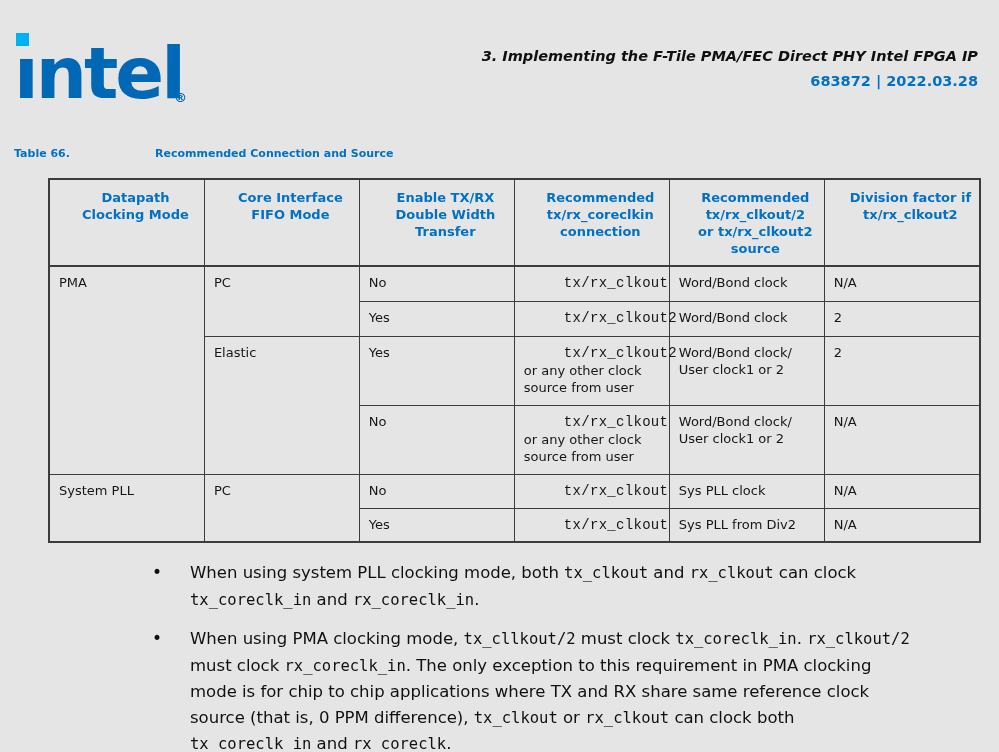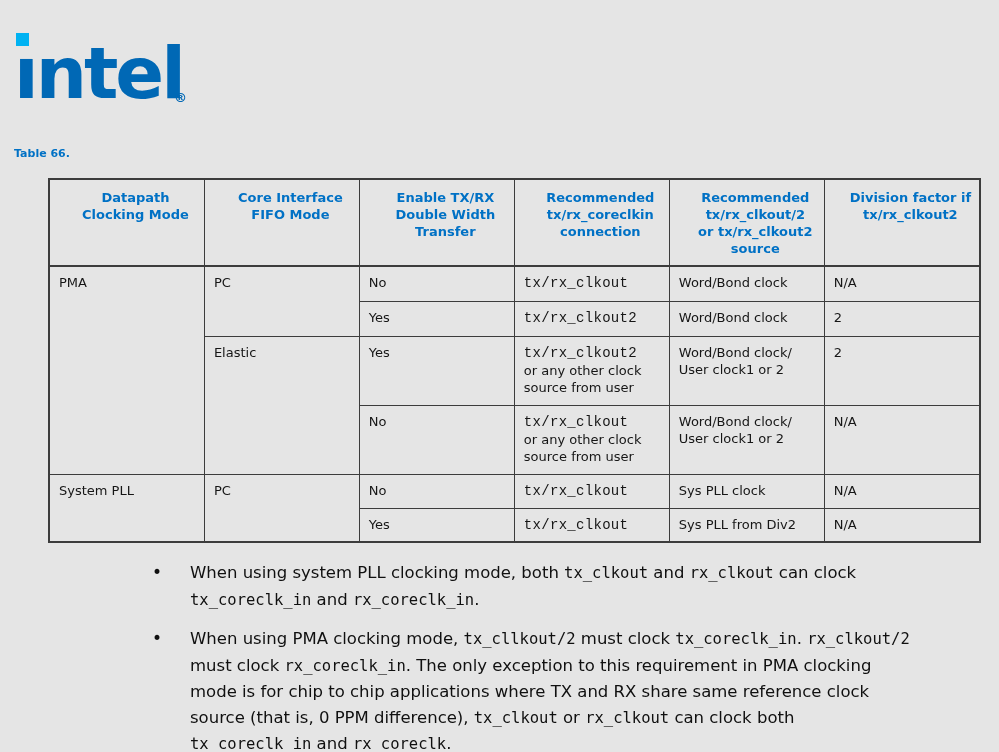--- a/index.html
+++ b/index.html
@@ -26,44 +26,49 @@
   
   table.conn{position:absolute;left:48px;top:178px;width:933px;
              border-collapse:collapse;table-layout:fixed;
              border:2px solid #3c3c3c;}
   table.conn th,table.conn td{border:1px solid #3c3c3c;vertical-align:top;}
   table.conn th{color:#0071c5;font-size:13px;font-weight:bold;text-align:center;
                 padding:9px 4px 4px 21px;line-height:17px;white-space:pre-line;
                 border-bottom-width:2px;}
   table.conn td{font-size:13px;padding:7px 8px 4px 9px;line-height:17px;color:#161616;}
   .pre{white-space:pre-line;}
-  .mono-t{font-family:"Liberation Mono",monospace;font-size:14px;letter-spacing:0.3px;white-space:nowrap;}
+  .mono-t{font-family:"Liberation Mono",monospace;font-size:14px;letter-spacing:0.3px;white-space:nowrap;margin-left:40px;}
   .cell-extra{display:block;white-space:pre-line;}
 
   
   .bullets{position:absolute;left:152px;top:560px;width:760px;}
   .bullet{display:flex;margin-bottom:13px;}
   .bullet-marker{width:38px;flex:0 0 38px;font-size:17px;line-height:25.5px;color:#101010;}
   .bullet-body{flex:1;font-size:16.5px;line-height:25.5px;color:#101010;}
   .bullet-body .code{font-family:"DejaVu Sans Mono",monospace;font-size:15.5px;white-space:nowrap;}
 </style>
 </head>
 <body>
 
 <div id="page">
 
   <div class="logo">
     <span class="logo-dot"></span>
     <span class="logo-text">ıntel</span>
     <span class="logo-reg">®</span>
   </div>
 
+  <div class="doc-head">
+    <div class="chapter-title">3. Implementing the F-Tile PMA/FEC Direct PHY Intel FPGA IP</div>
+    <div class="doc-id">683872 | 2022.03.28</div>
+  </div>
 
   <div class="caption">
     <span class="caption-label">Table 66.</span>
+    <span class="caption-title">Recommended Connection and Source</span>
   </div>
 
   <table class="conn">
     <thead>
       <tr style="height:87px;">
         <th style="width:16.66%;">Datapath
 Clocking Mode</th>
         <th style="width:16.66%;">Core Interface
 FIFO Mode</th>
         <th style="width:16.66%;">Enable TX/RX

